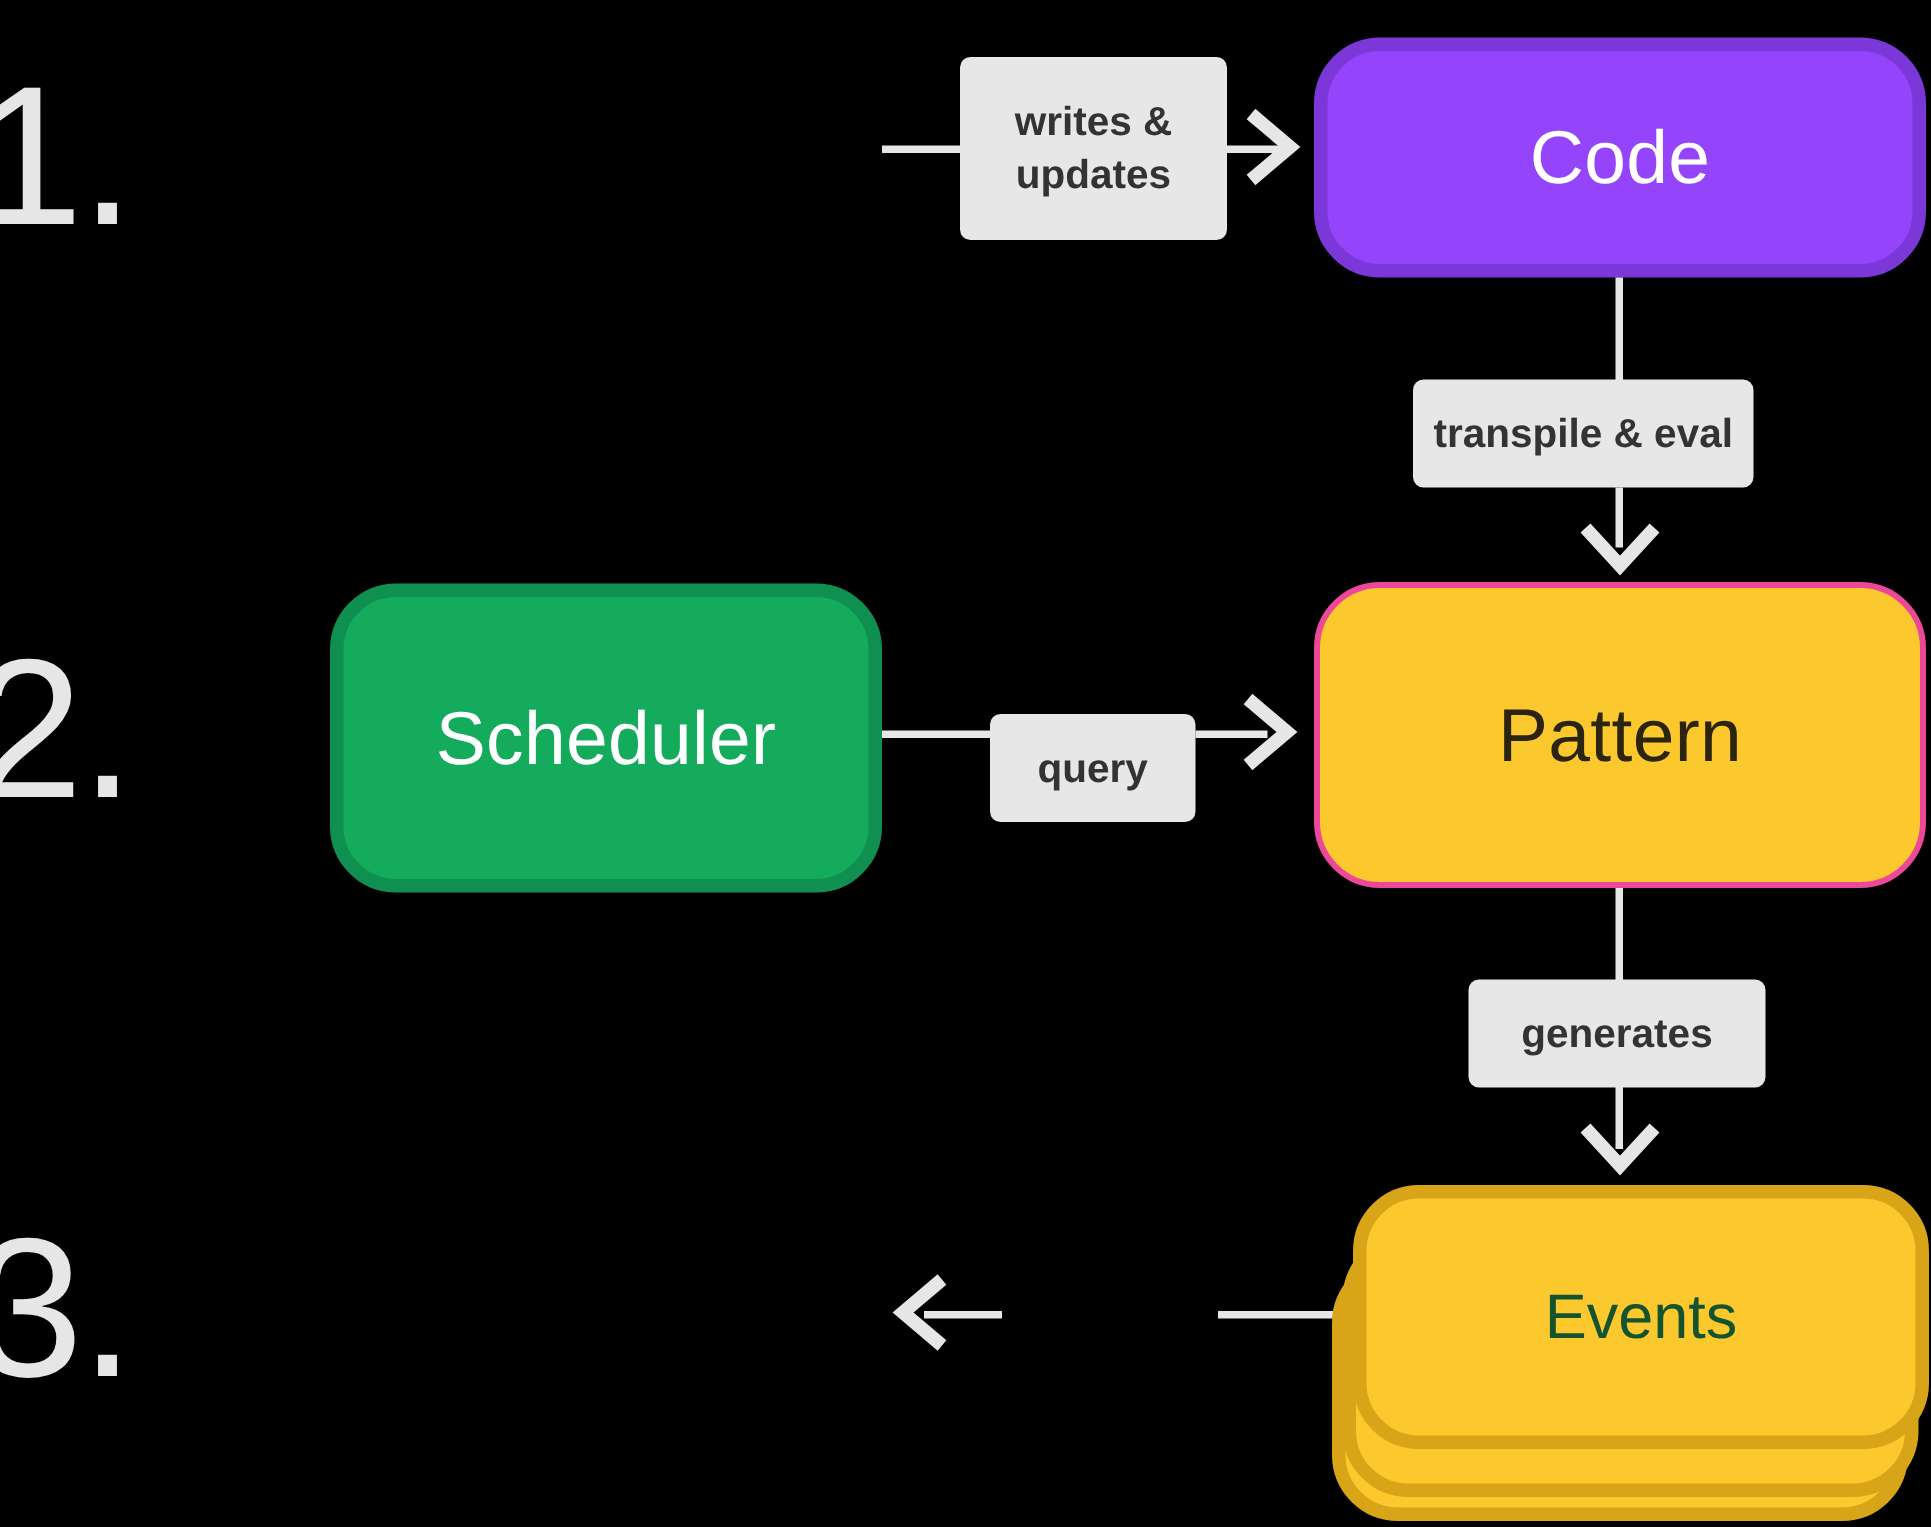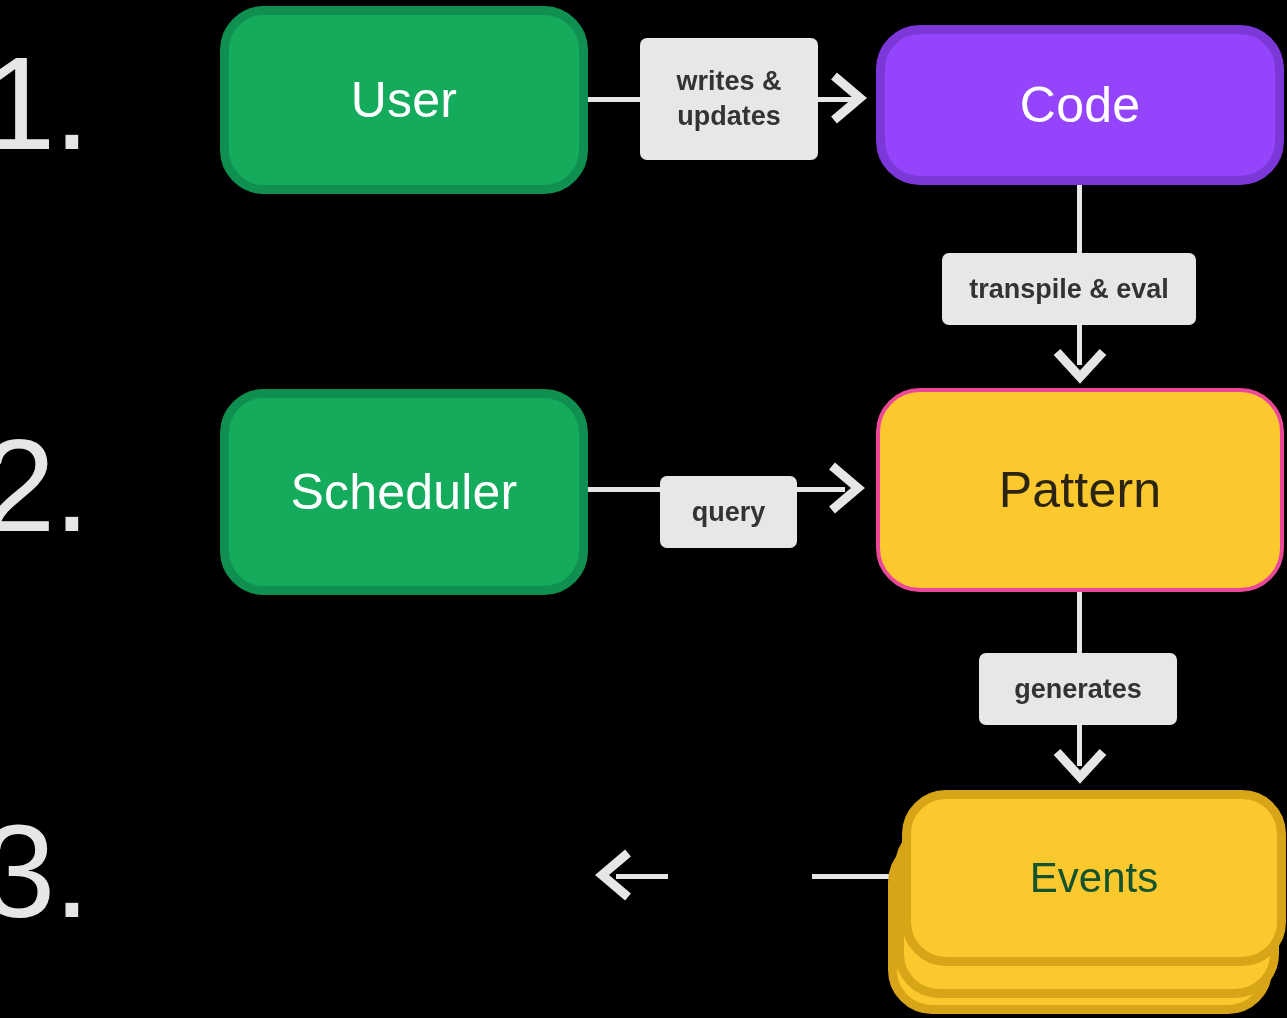--- a/index.html
+++ b/index.html
@@ -108,42 +108,39 @@
 </style>
 </head>
 <body>
 
 <div id="canvas">
 
   <div class="step-number" style="left:-18px; top:38px;">1.</div>
   <div class="step-number" style="left:-18px; top:420px;">2.</div>
   <div class="step-number" style="left:-18px; top:806px;">3.</div>
 
-  <div class="node node-green" style="left:220px; top:6px; width:368px; height:188px;">
-    <span>User</span>
-  </div>
 
   <div class="edge-line edge-h" style="left:588px; top:97px; width:52px;"></div>
   <div class="edge-line edge-h" style="left:818px; top:97px; width:44px;"></div>
   <svg class="arrow-svg" style="left:828px; top:72px;" width="42" height="52" viewBox="0 0 42 52">
     <path d="M 6 4 L 32 26 L 6 48" fill="none" stroke="#e6e6e6" stroke-width="9" stroke-linecap="butt" stroke-linejoin="miter"></path>
   </svg>
   <div class="edge-label" style="left:640px; top:38px; width:178px; height:122px;">writes &amp;
 updates</div>
 
   <div class="node node-purple" style="left:876px; top:25px; width:408px; height:160px;">
     <span>Code</span>
   </div>
 
   <div class="edge-line edge-v" style="left:1077px; top:185px; width:5px; height:70px;"></div>
   <div class="edge-line edge-v" style="left:1077px; top:325px; width:5px; height:40px;"></div>
   <svg class="arrow-svg" style="left:1052px; top:346px;" width="56" height="44" viewBox="0 0 56 44">
     <path d="M 5 6 L 28 31 L 51 6" fill="none" stroke="#e6e6e6" stroke-width="9" stroke-linecap="butt" stroke-linejoin="miter"></path>
   </svg>
-  <div class="edge-label" style="left:942px; top:253px; width:254px; height:72px;">transpile &amp; eval</div>
+  <div class="edge-label" style="left:942px; top:253px; width:227px; height:72px;">transpile &amp; eval</div>
 
   <div class="node node-green" style="left:220px; top:389px; width:368px; height:206px;">
     <span>Scheduler</span>
   </div>
 
   <div class="edge-line edge-h" style="left:588px; top:487px; width:72px;"></div>
   <div class="edge-line edge-h" style="left:797px; top:487px; width:48px;"></div>
   <svg class="arrow-svg" style="left:826px; top:462px;" width="42" height="52" viewBox="0 0 42 52">
     <path d="M 6 4 L 32 26 L 6 48" fill="none" stroke="#e6e6e6" stroke-width="9" stroke-linecap="butt" stroke-linejoin="miter"></path>
   </svg>

